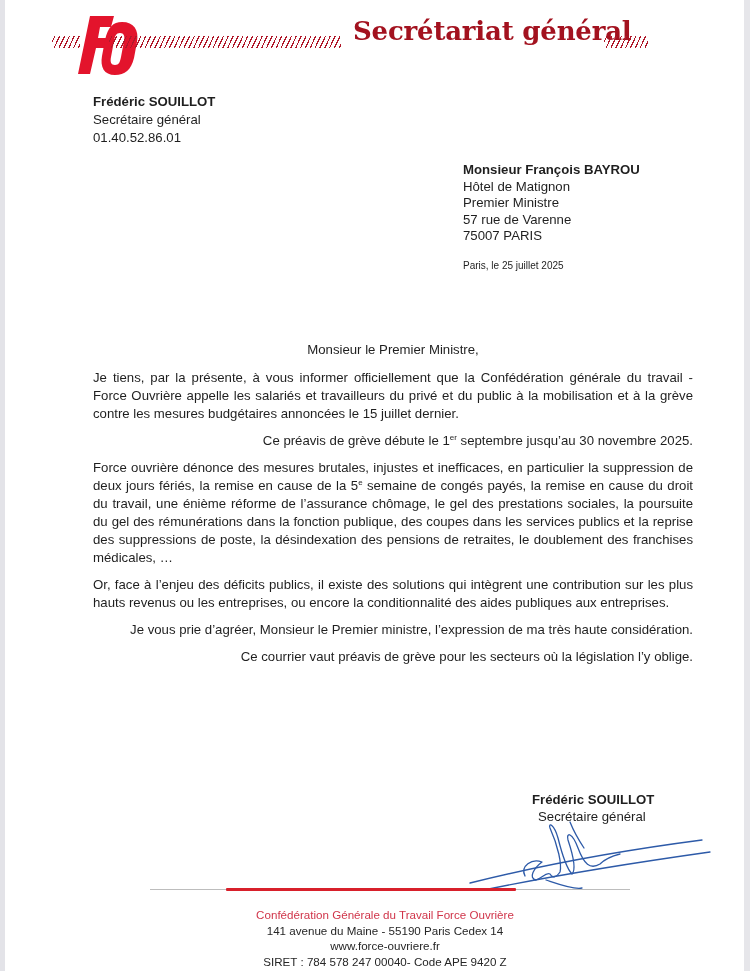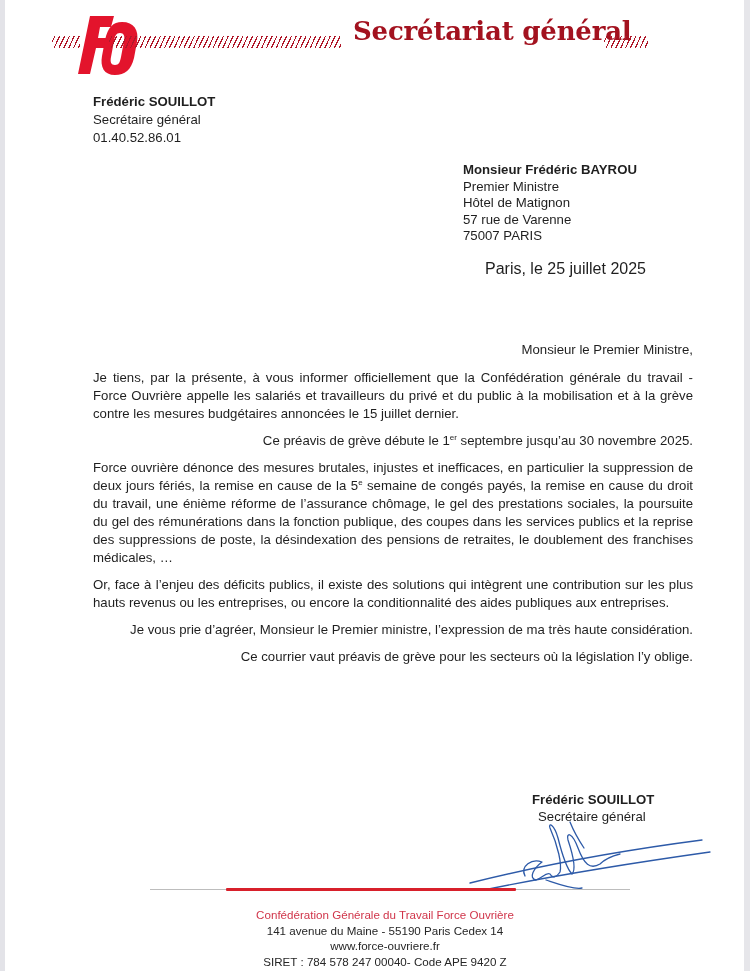--- a/index.html
+++ b/index.html
@@ -26,26 +26,26 @@
     font-weight: bold; font-size: 26px; color: #a3121f; letter-spacing: -0.2px;
     white-space: nowrap;
   }
 
   
   .sender { position: absolute; left: 93px; top: 93px; font-size: 13.2px; line-height: 18px; }
   .bold { font-weight: bold; }
 
   
   .recipient { position: absolute; left: 463px; top: 162px; font-size: 13.2px; line-height: 16.6px; }
-  .date { position: absolute; left: 485px; top: 260px; font-size: 16px; }
+  .date { position: absolute; left: 463px; top: 260px; font-size: 10px; }
 
   
   .body { position: absolute; left: 93px; top: 341px; width: 600px; font-size: 13.2px; line-height: 18px; }
   .body p { margin: 0 0 9px 0; text-align: justify; }
-  .body p.salutation { margin-bottom: 10px; text-align: right; }
+  .body p.salutation { margin-bottom: 10px; text-align: center; }
   .body p.left { text-align: right; }
   sup { font-size: 8px; line-height: 0; vertical-align: super; }
 
   
   .sig-name { position: absolute; left: 532px; top: 792px; font-size: 13.2px; font-weight: bold; }
   .sig-role { position: absolute; left: 538px; top: 809px; font-size: 13.2px; }
   .signature { position: absolute; left: 462px; top: 818px; width: 250px; height: 75px; }
 
   
   .footer-rule { position: absolute; left: 150px; top: 889px; width: 480px; height: 1px; background: #bdbdbd; }
@@ -75,23 +75,23 @@
   <div class="hatch hatch-right"></div>
 </div>
 
 <div class="sender">
   <div class="bold">Frédéric SOUILLOT</div>
   <div>Secrétaire général</div>
   <div>01.40.52.86.01</div>
 </div>
 
 <div class="recipient">
-  <div class="bold">Monsieur Frédéric BAYROU</div>
+  <div class="bold">Monsieur François BAYROU</div>
+  <div>Hôtel de Matignon</div>
   <div>Premier Ministre</div>
-  <div>Hôtel de Matignon</div>
   <div>57 rue de Varenne</div>
   <div>75007 PARIS</div>
 </div>
 <div class="date">Paris, le 25 juillet 2025</div>
 
 <div class="body">
   <p class="salutation">Monsieur le Premier Ministre,</p>
   <p>Je tiens, par la présente, à vous informer officiellement que la Confédération générale du travail - Force Ouvrière appelle les salariés et travailleurs du privé et du public à la mobilisation et à la grève contre les mesures budgétaires annoncées le 15 juillet dernier.</p>
   <p class="left"><span>Ce préavis de grève débute le 1</span><sup>er</sup><span> septembre jusqu’au 30 novembre 2025.</span></p>
   <p><span>Force ouvrière dénonce des mesures brutales, injustes et inefficaces, en particulier la suppression de deux jours fériés, la remise en cause de la 5</span><sup>e</sup><span> semaine de congés payés, la remise en cause du droit du travail, une énième réforme de l’assurance chômage, le gel des prestations sociales, la poursuite du gel des rémunérations dans la fonction publique, des coupes dans les services publics et la reprise des suppressions de poste, la désindexation des pensions de retraites, le doublement des franchises médicales, …</span></p>

